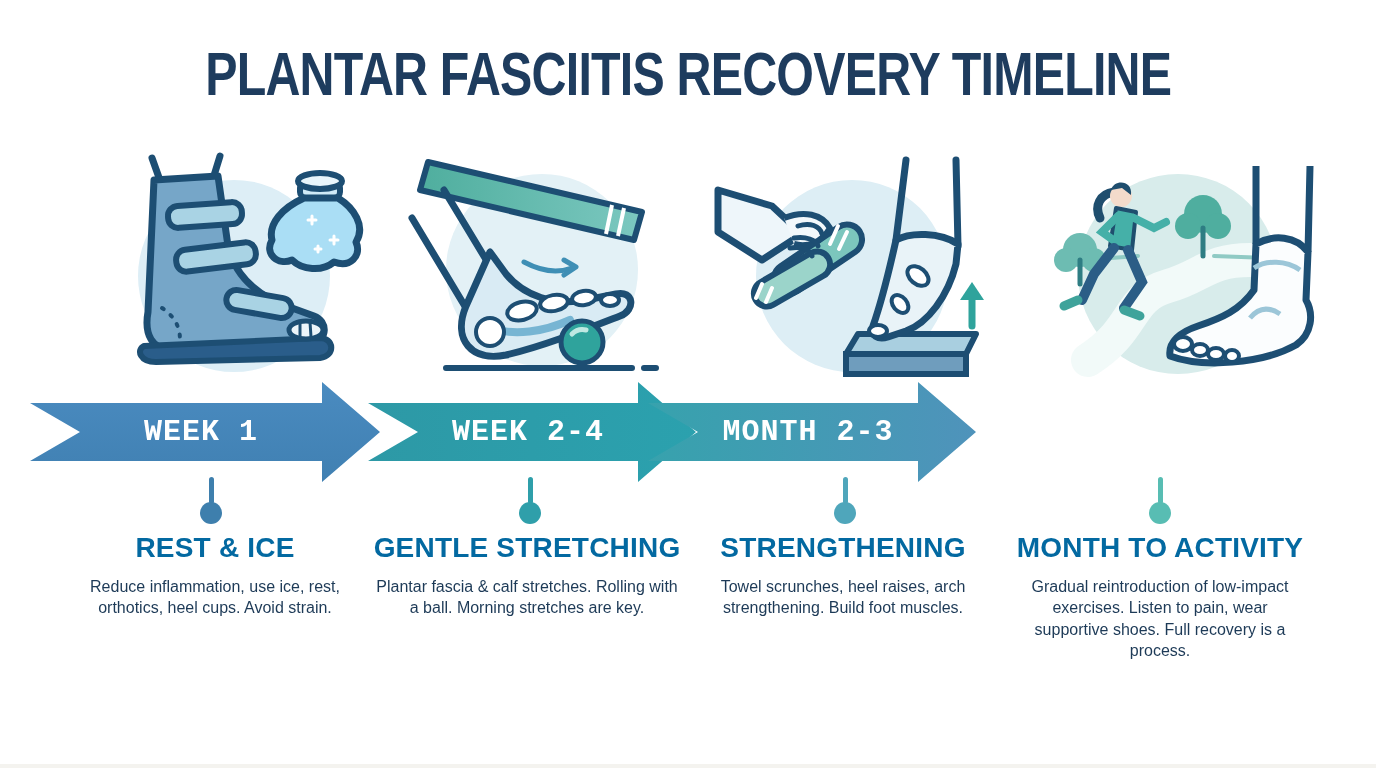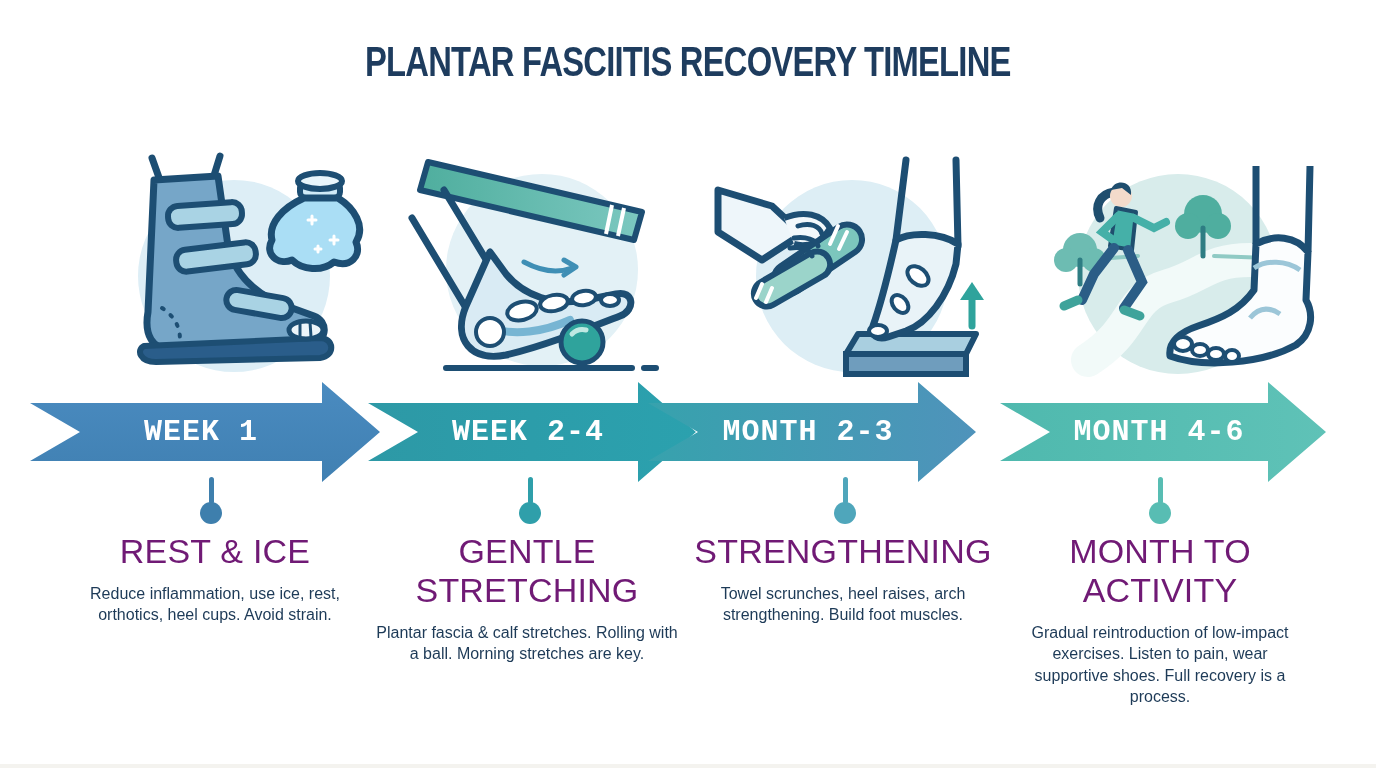--- a/index.html
+++ b/index.html
@@ -4,21 +4,21 @@
 <style>
   html,body{margin:0;padding:0;}
   body{
     width:1376px;height:768px;background:#ffffff;position:relative;overflow:hidden;
     font-family:"Liberation Sans", sans-serif;
   }
   .canvas{position:absolute;inset:0;}
 
   
   .title{position:absolute;top:38px;left:0;width:1376px;text-align:center;margin:0;
-         font-size:42px;font-weight:bold;color:#1e3c5e;}
+         font-size:62px;font-weight:bold;color:#1e3c5e;}
   .title-inner{display:inline-block;transform:scaleX(0.78);transform-origin:center;
                letter-spacing:-1px;white-space:nowrap;}
 
   
   .illus{position:absolute;top:146px;height:234px;}
   .illus svg{width:100%;height:100%;display:block;}
   .il1{left:84px;width:280px;}
   .il2{left:394px;width:280px;}
   .il3{left:710px;width:280px;}
   .il4{left:1018px;width:300px;}
@@ -42,21 +42,21 @@
   .pin-line{width:5px;height:27px;border-radius:3px;}
   .pin-dot{width:22px;height:22px;border-radius:50%;margin-top:-2px;}
   .p1{left:199px}.p2{left:518px}.p3{left:833px}.p4{left:1148px}
   .p1 .pin-line,.p1 .pin-dot{background:#3e7fad;}
   .p2 .pin-line,.p2 .pin-dot{background:#2f9faa;}
   .p3 .pin-line,.p3 .pin-dot{background:#4fa6bb;}
   .p4 .pin-line,.p4 .pin-dot{background:#58bdb3;}
 
   
   .stage{position:absolute;top:532px;text-align:center;color:#1d3a57;}
-  .stage h2{margin:0 0 9px;font-size:34px;font-weight:normal;color:#701a75;letter-spacing:.2px;}
+  .stage h2{margin:0 0 9px;font-size:28px;font-weight:bold;color:#0369a1;letter-spacing:.2px;}
   .stage p{margin:12px;font-size:16px;line-height:1.33;}
   .s1{left:70px;width:290px;}
   .s2{left:360px;width:334px;}
   .s3{left:676px;width:334px;}
   .s4{left:1004px;width:312px;}
 
   .bottom-edge{position:absolute;left:0;right:0;bottom:0;height:4px;background:#f4f3ef;}
 </style>
 </head>
 <body>
@@ -176,23 +176,20 @@
   <div class="timeline">
     <div class="arrow a1">
       <span class="arrow-label">WEEK 1</span>
     </div>
     <div class="arrow a2">
       <span class="arrow-label">WEEK 2-4</span>
     </div>
     <div class="arrow a3">
       <span class="arrow-label">MONTH 2-3</span>
     </div>
-    <div class="arrow a4">
-      <span class="arrow-label">MONTH 4-6</span>
-    </div>
   </div>
 
   <div class="pin p1">
     <div class="pin-line"></div>
     <div class="pin-dot"></div>
   </div>
   <div class="pin p2">
     <div class="pin-line"></div>
     <div class="pin-dot"></div>
   </div>

